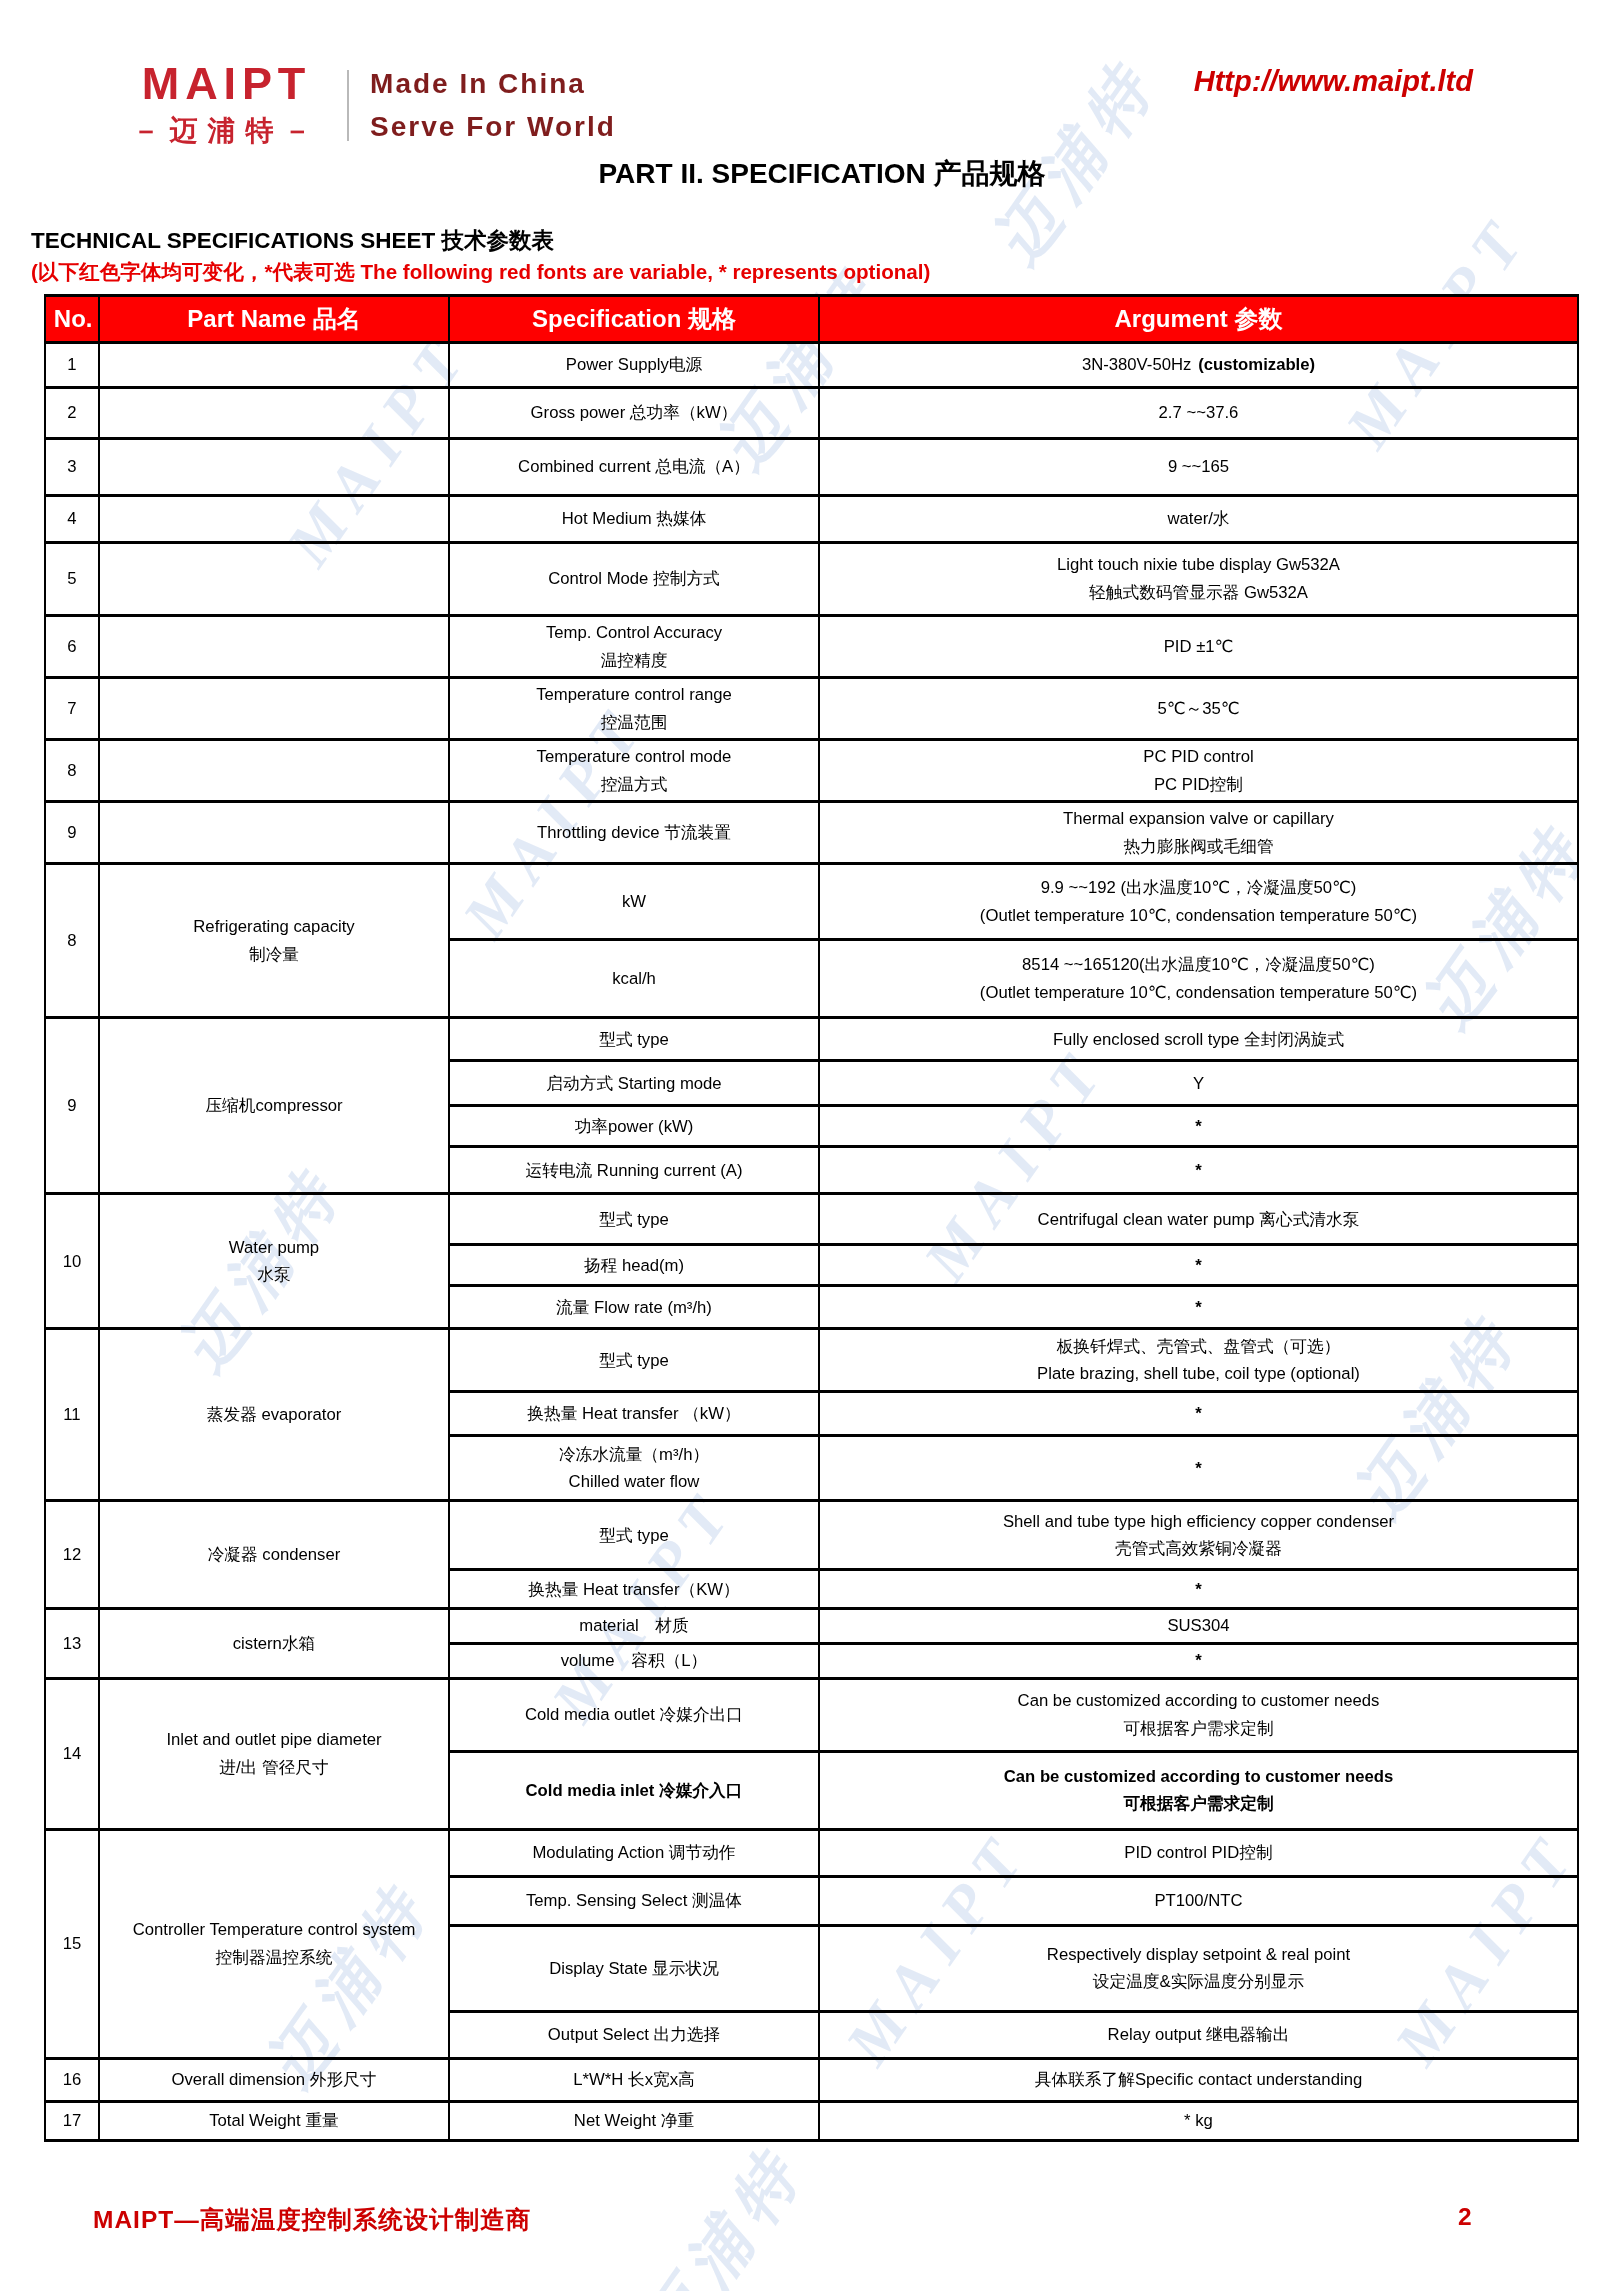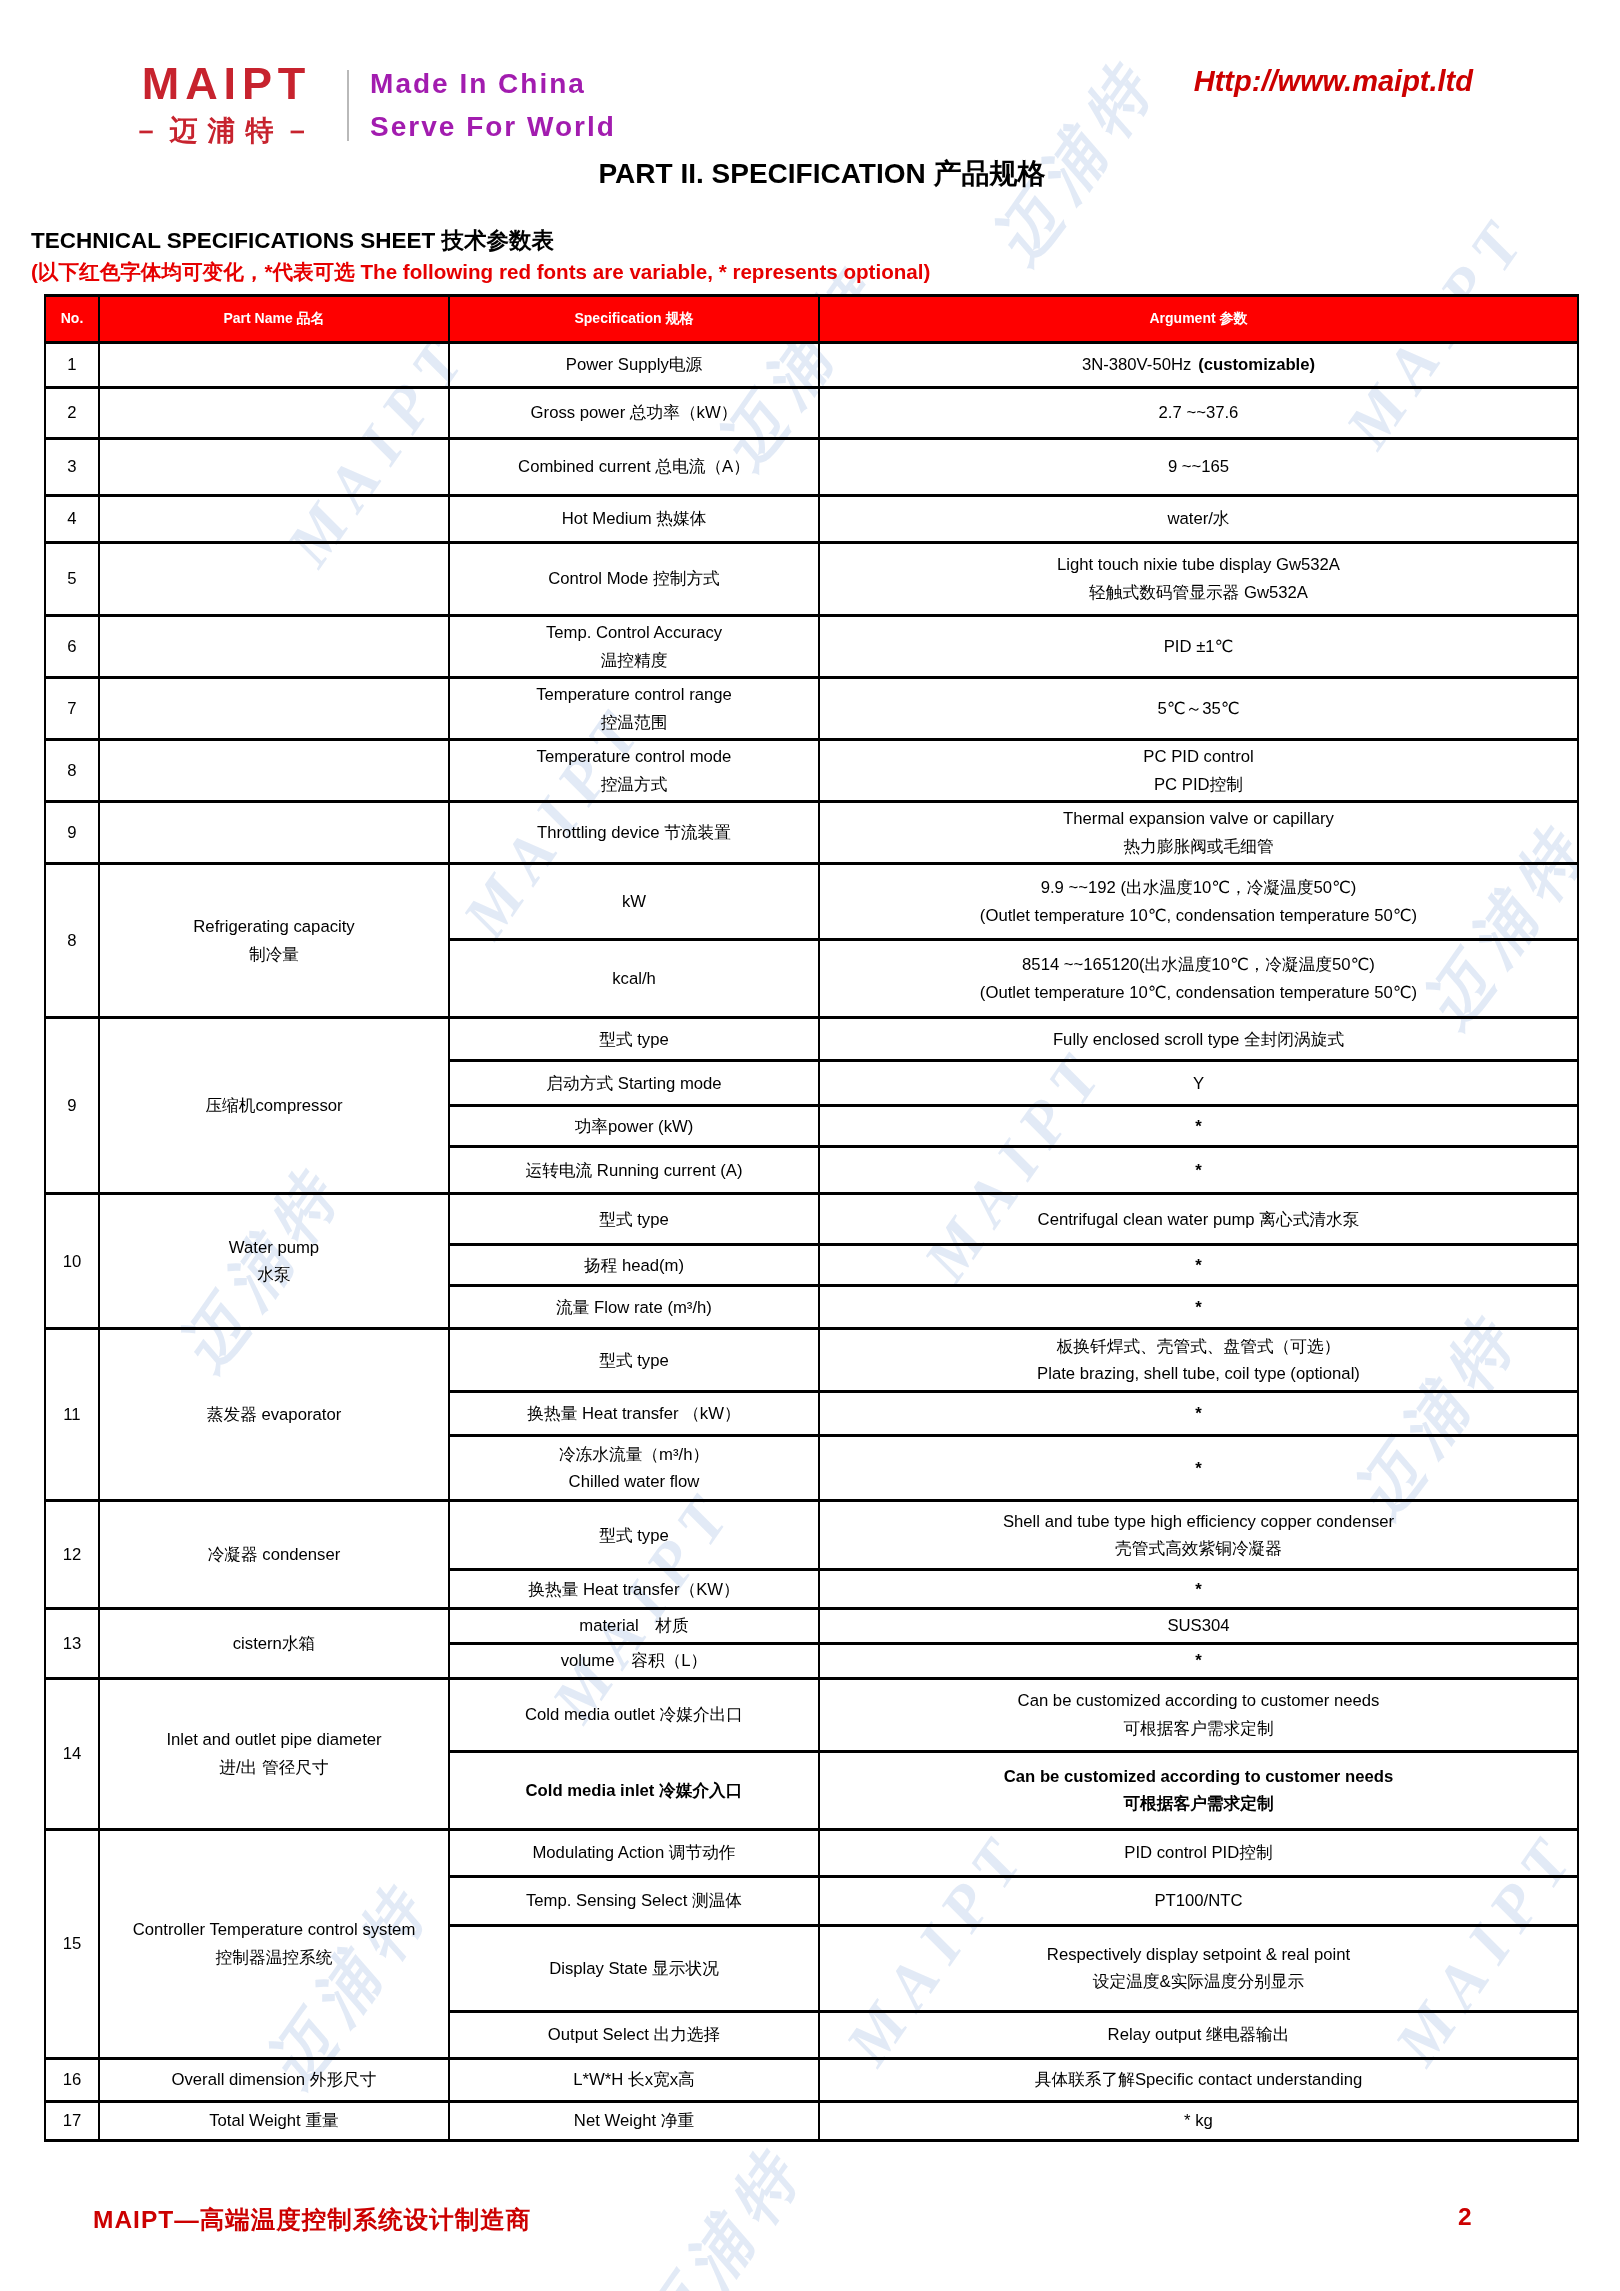--- a/index.html
+++ b/index.html
@@ -28,21 +28,21 @@
   
   .content { position:relative; z-index:1; }
   .brand-row { position:absolute; left:132px; top:61px; display:flex; align-items:center; }
   .logo-block { text-align:center; }
   .logo-main {
     color:#c7232e; font-weight:bold; font-size:45px; letter-spacing:5.9px;
     font-family:"Liberation Sans", sans-serif; line-height:1.0;
   }
   .logo-sub { color:#c7232e; font-weight:bold; font-size:28px; letter-spacing:9.8px; margin-top:5.9px; }
   .brand-divider { width:2px; height:71px; background:#b9b9b9; margin:0 21.6px 0 25.5px; }
-  .taglines { color:#a21caf; font-weight:bold; font-size:28px; line-height:1.55; letter-spacing:2px; }
+  .taglines { color:#7f1d1d; font-weight:bold; font-size:28px; line-height:1.55; letter-spacing:2px; }
   .site-url {
     position:absolute; top:65px; right:147px;
     color:#cc0000; font-weight:bold; font-style:italic; font-size:29px;
   }
   
   .doc-title {
     position:absolute; top:155px; left:56px; width:1532px;
     text-align:center; font-size:28px; font-weight:bold; color:#000;
   }
   .sheet-title { position:absolute; top:225px; left:31px; font-size:22.5px; font-weight:bold; color:#000; }
@@ -58,21 +58,21 @@
     border-top-width:3.9px;
     border-bottom-width:3.9px;
     text-align:center; vertical-align:middle;
     font-size:16.7px; line-height:1.65;
     padding:2px 7.8px;
     color:#000;
     white-space:pre-line;
     overflow:hidden;
   }
   table.spec thead th {
-    background:#fe0000; color:#ffffff; font-weight:bold; font-size:14px;
+    background:#fe0000; color:#ffffff; font-weight:bold; font-size:24px;
     border-bottom-width:3.9px;
   }
   .col-no   { width:54px;  }
   .col-part { width:350px; }
   .col-spec { width:370px; }
   .col-arg  { width:759px; }
   td.cell-red { color:#e60000; }
   td.star { font-weight:bold; font-size:17.6px; }
   .arg-bold { font-weight:bold; margin-left:6.9px; }
   

